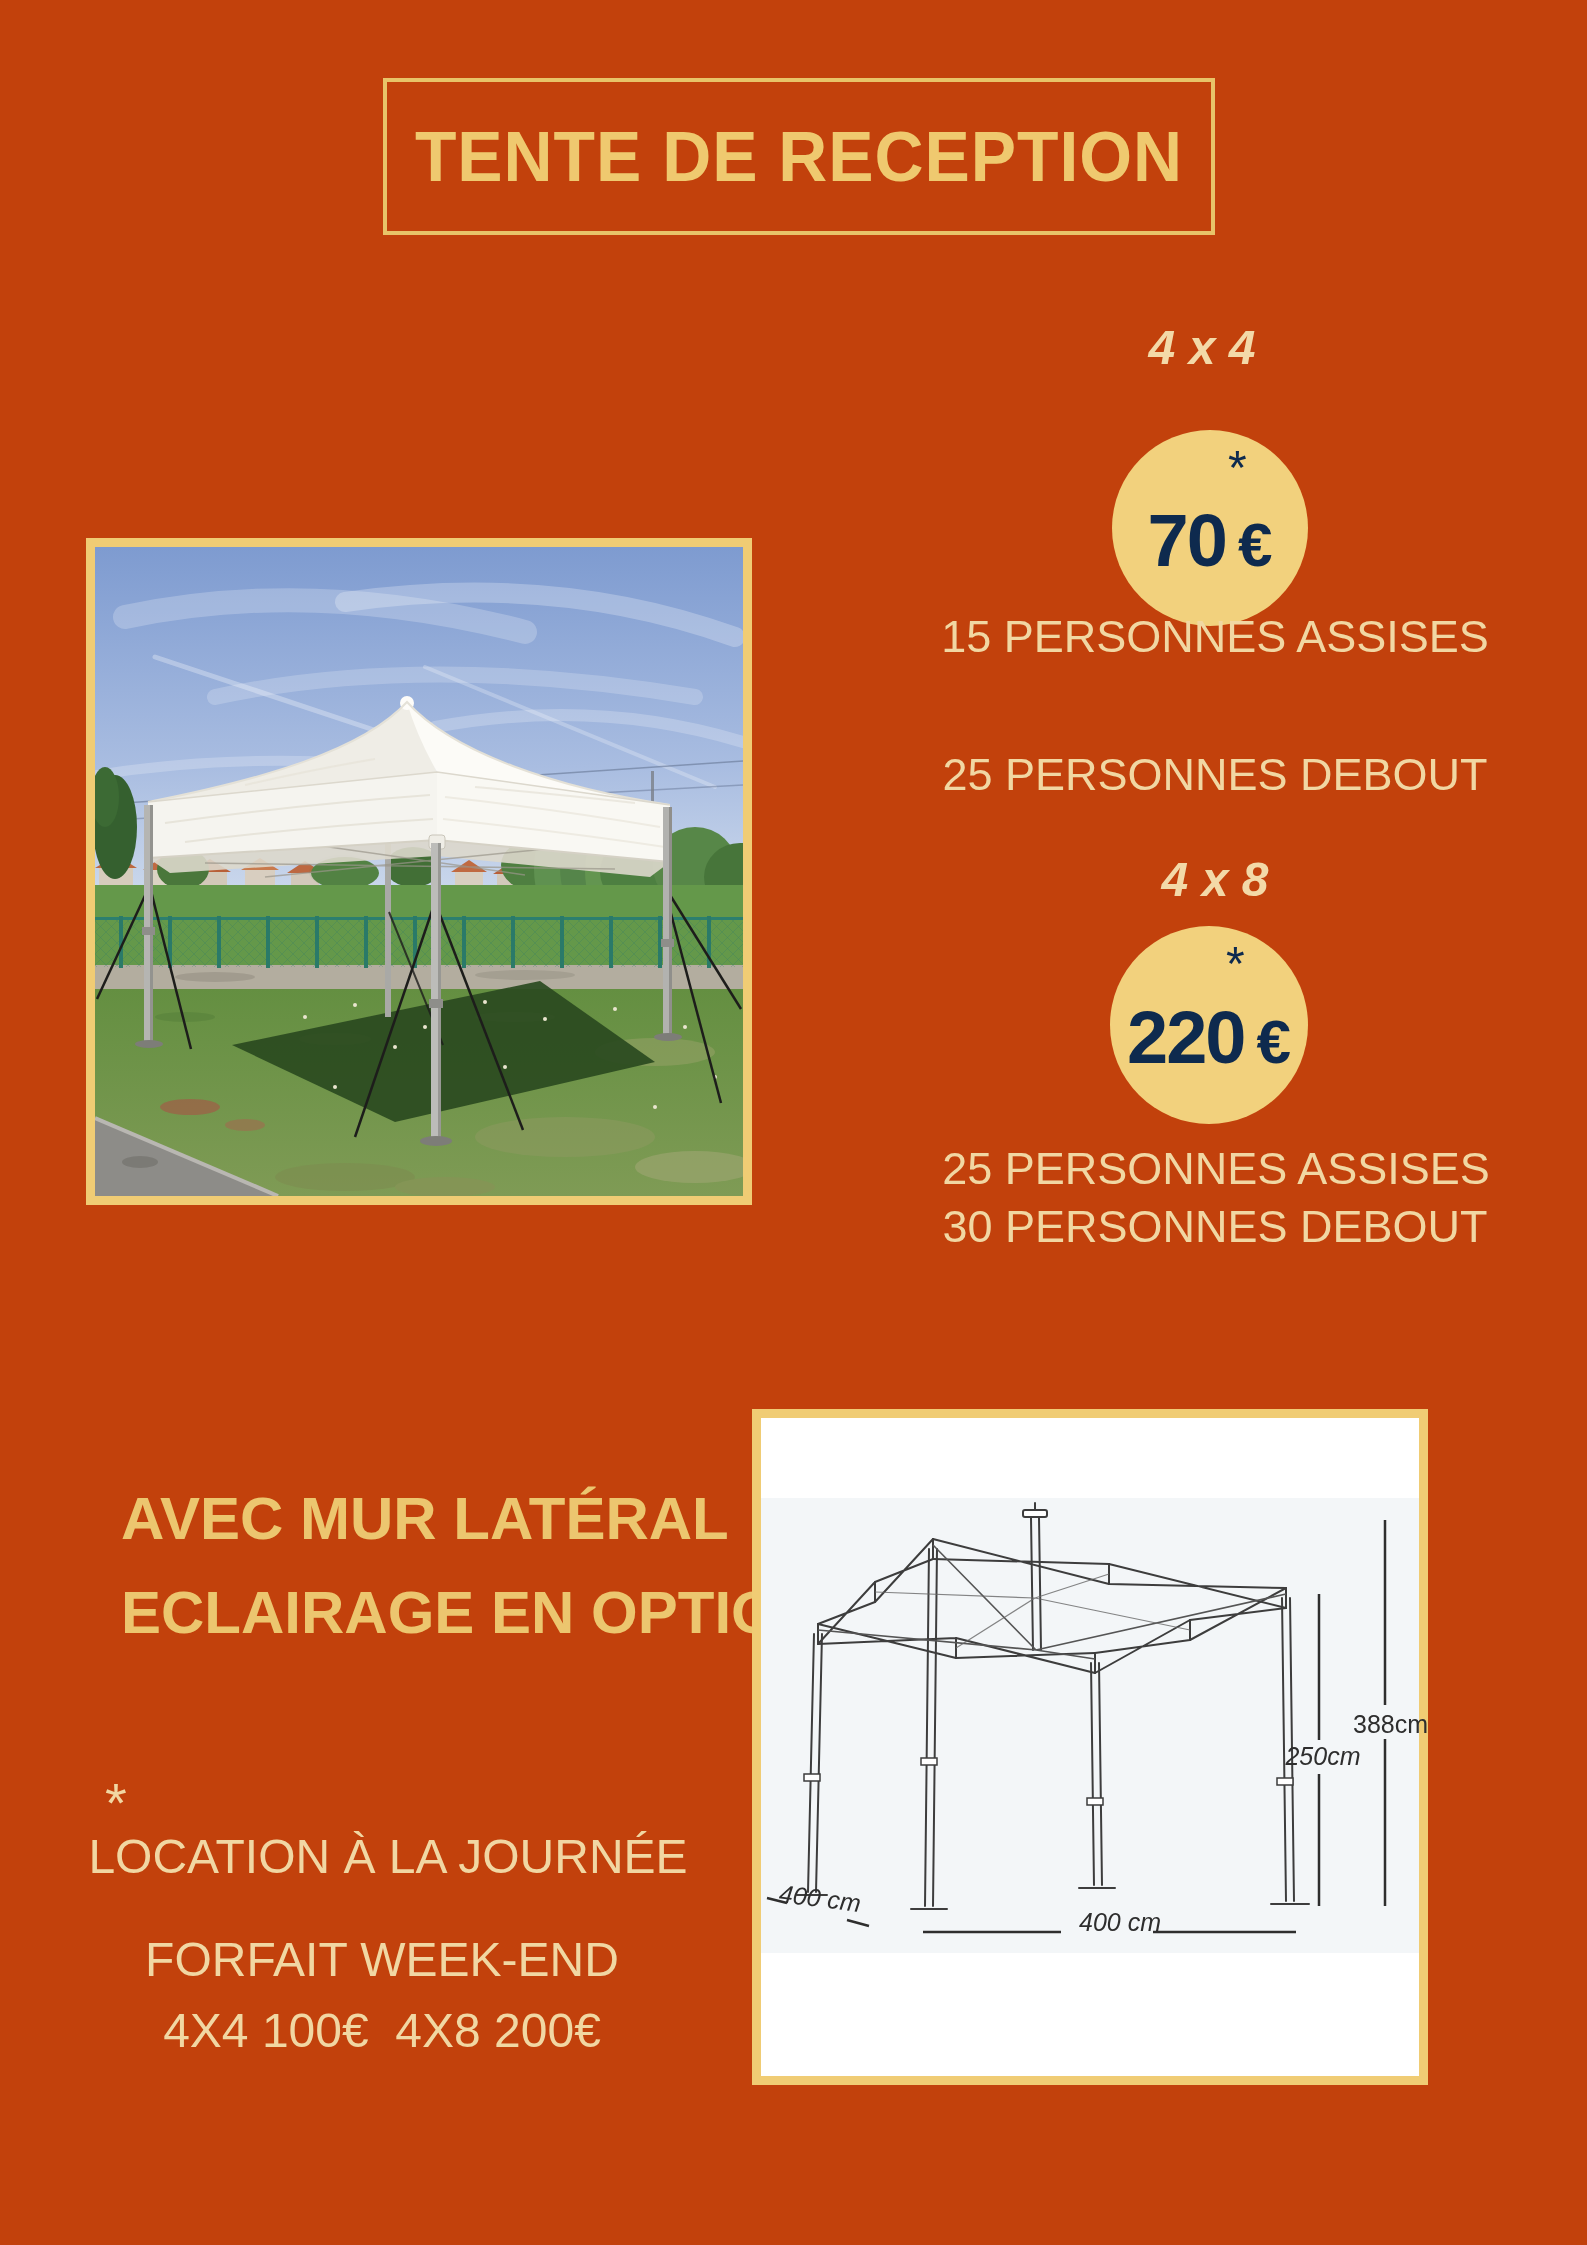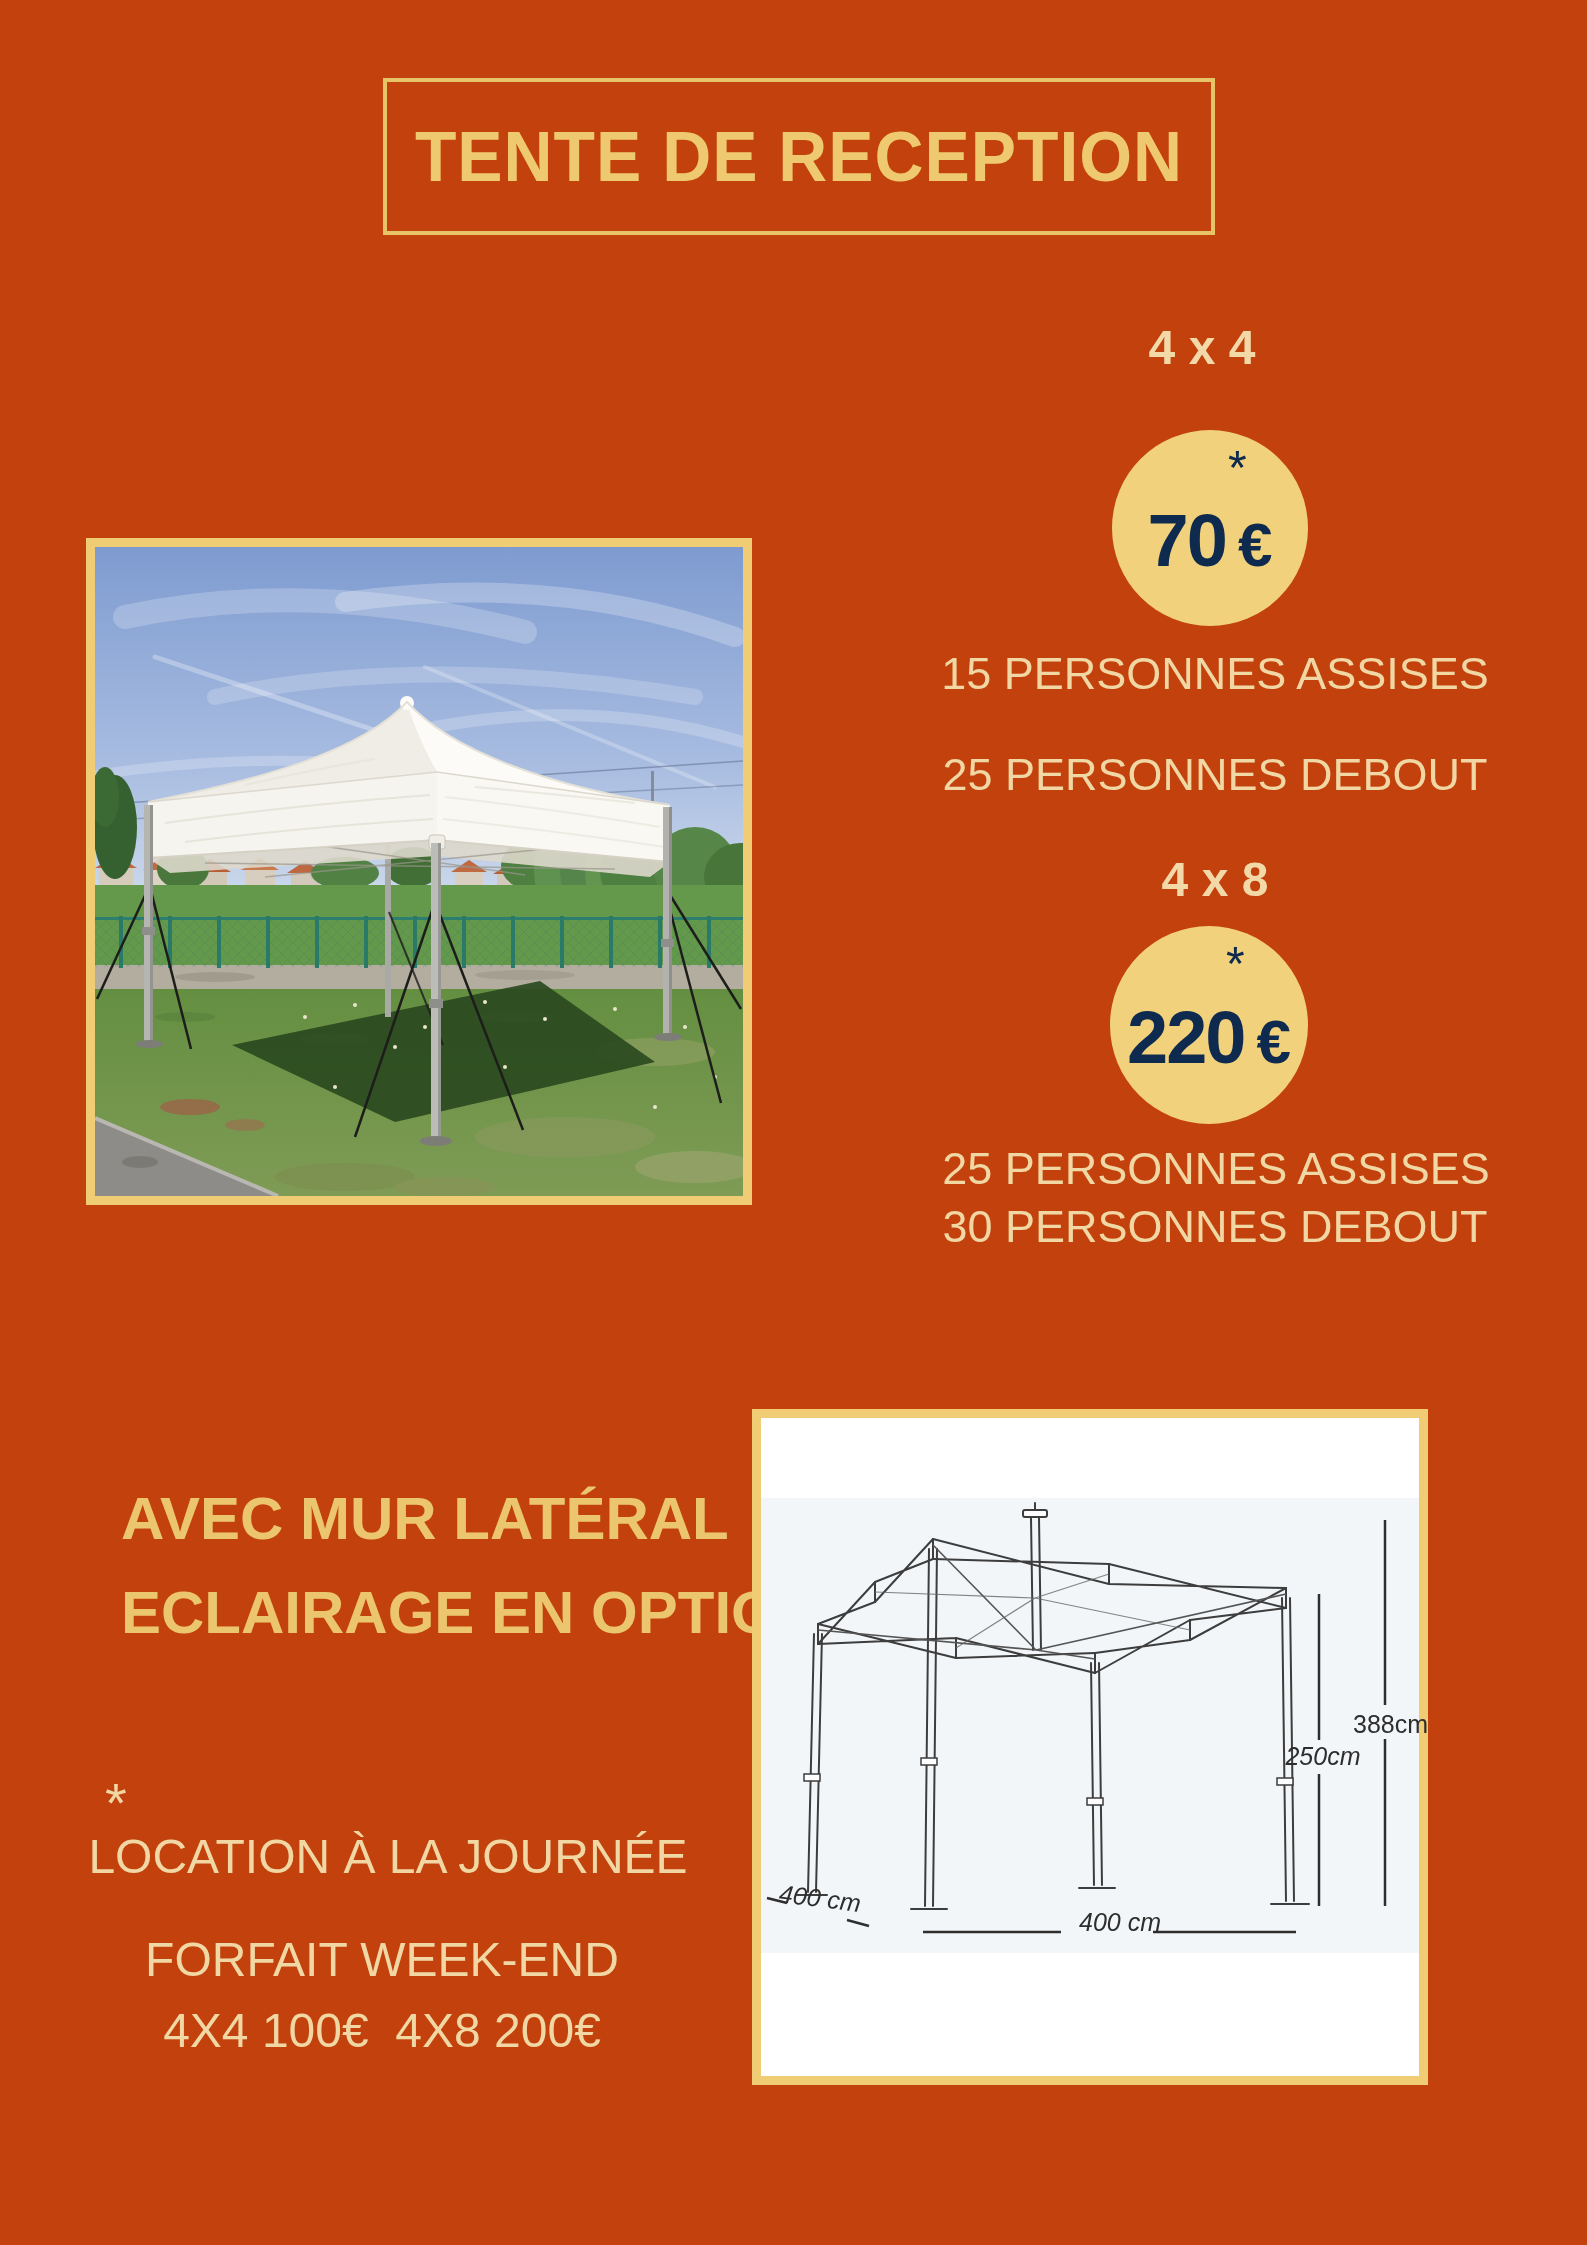--- a/index.html
+++ b/index.html
@@ -14,21 +14,21 @@
     border:4px solid #e8c469;display:flex;align-items:center;justify-content:center;
   }
   .title-text{
     font-size:70px;font-weight:700;color:#efc96f;letter-spacing:1px;white-space:nowrap;
     transform:scaleX(0.97);
   }
   
   .photo-frame{left:86px;top:538px;width:648px;height:649px;border:9px solid #f0cc74;}
   .photo-frame svg{display:block;}
   
-  .size-label{font-size:48px;font-weight:700;color:#f3d9a8;text-align:center;line-height:1.1;}
+  .size-label{font-size:48px;font-weight:700;color:#f3d9a8;text-align:center;line-height:1.1;font-style:italic;}
   .price-circle{
     width:196px;height:196px;border-radius:50%;background:#f2d17d;
     display:flex;align-items:center;justify-content:center;
   }
   .circle-asterisk{
     position:absolute;top:14px;left:116px;color:#0e2a4e;
     font-size:48px;font-weight:400;line-height:1;
   }
   .price-row{display:flex;align-items:baseline;margin-top:26px;}
   .price-amount{font-size:74px;font-weight:700;color:#0e2a4e;letter-spacing:-2px;line-height:1;}
@@ -231,21 +231,21 @@
   <div class="abs size-label" style="left:1002px;top:322px;width:400px;">4 x 4</div>
 
   <div class="abs price-circle" style="left:1112px;top:430px;">
     <span class="circle-asterisk">*</span>
     <span class="price-row">
       <span class="price-amount">70</span>
       <span class="price-currency">€</span>
     </span>
   </div>
 
-  <div class="abs cap-line" style="left:905px;top:648px;width:620px;">15 PERSONNES ASSISES</div>
+  <div class="abs cap-line" style="left:905px;top:611px;width:620px;">15 PERSONNES ASSISES</div>
   <div class="abs cap-line" style="left:905px;top:749px;width:620px;">25 PERSONNES DEBOUT</div>
 
   <div class="abs size-label" style="left:1015px;top:854px;width:400px;">4 x 8</div>
 
   <div class="abs price-circle" style="left:1110px;top:926px;width:198px;height:198px;">
     <span class="circle-asterisk">*</span>
     <span class="price-row">
       <span class="price-amount">220</span>
       <span class="price-currency">€</span>
     </span>

